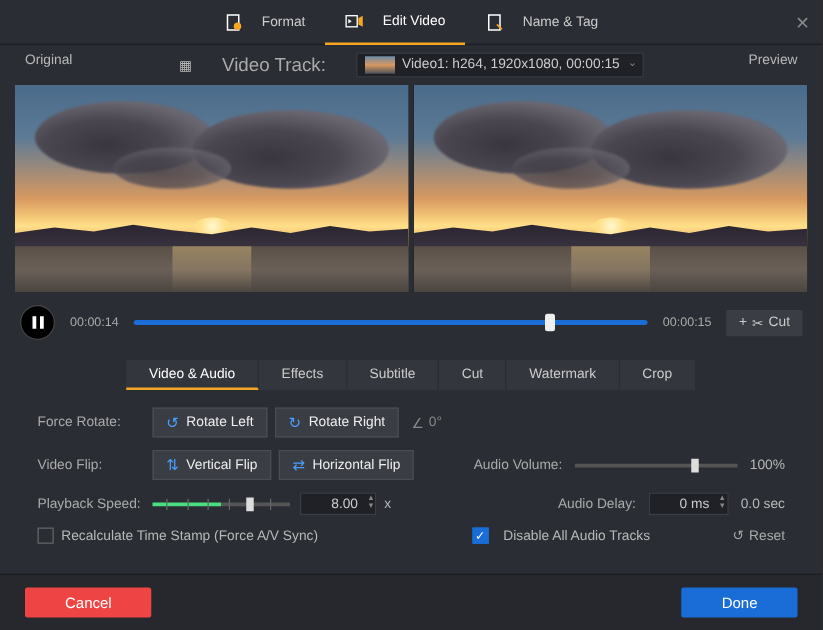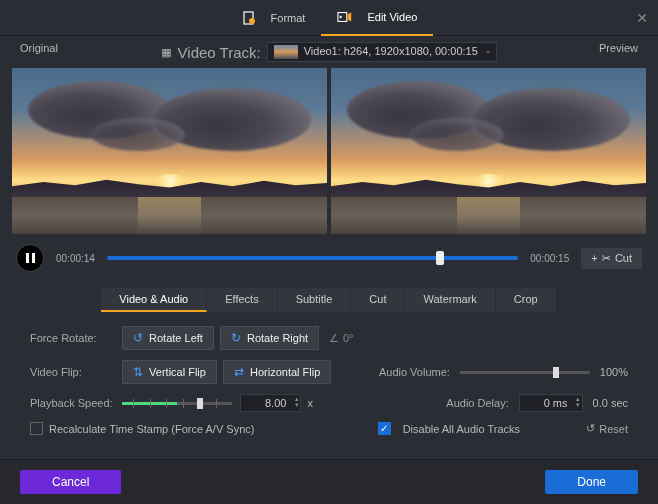--- a/index.html
+++ b/index.html
@@ -2,21 +2,21 @@
 <html><head>
 <meta charset="utf-8">
 <style>
 * { margin: 0; padding: 0; box-sizing: border-box; font-family: "Segoe UI", Arial, sans-serif; }
 body { background: #2a2d33; color: #b8b8b8; font-size: 11px; width: 658px; height: 504px; overflow: hidden; position: relative; }
 .topbar { display: flex; justify-content: center; align-items: center; height: 36px; border-bottom: 1px solid #1a1c20; position: relative; }
 .close-x { position: absolute; right: 10px; top: 10px; color: #888; cursor: pointer; font-size: 14px; }
 .top-tab { display: flex; align-items: center; gap: 14px; padding: 8px 16px; color: #ccc; cursor: pointer; height: 36px; }
 .top-tab.active { border-bottom: 2px solid #f5a623; color: #fff; }
 .top-tab .ico { width: 16px; height: 16px; display: flex; align-items: center; justify-content: center; }
-.track-row { display: flex; justify-content: center; align-items: center; gap: 6px; padding: 6px 0; position: relative; }
+.track-row { display: flex; justify-content: center; align-items: center; gap: 24px; padding: 6px 0; position: relative; }
 .track-label { color: #aaa; font-size: 15px; }
 .track-select { background: #1f2126; border: 1px solid #3a3d44; color: #ccc; padding: 2px 18px 2px 6px; font-size: 11px; position: relative; display: flex; align-items: flex-start; gap: 6px; cursor: pointer; }
 .track-select .chev { position: absolute; right: 4px; font-size: 9px; color: #888; }
 .orig-label { position: absolute; left: 20px; top: 6px; }
 .prev-label { position: absolute; right: 20px; top: 6px; padding-left: 36px; }
 .previews { display: flex; gap: 4px; padding: 0 12px; }
 .preview-pane { flex: 1; height: 166px; background: #000; position: relative; overflow: hidden; }
 .sky { position: absolute; inset: 0; background: linear-gradient(to bottom, #4a6b8a 0%, #5c7a96 25%, #d89960 55%, #f5c978 64%, #ffdf8a 68%, #f5c978 72%, #c27840 78%, #3a4048 78%, #4a5058 100%); }
 .sun { position: absolute; left: 50%; top: 64%; width: 30px; height: 14px; background: radial-gradient(circle, #fff8d0 0%, #ffe08a 60%, transparent 100%); transform: translateX(-50%); border-radius: 50%; }
 .mtn { position: absolute; left: 0; right: 0; top: 66%; height: 22px; background: linear-gradient(to bottom, #2a2430 0%, #3a3440 100%); clip-path: polygon(0 40%, 10% 20%, 20% 35%, 30% 10%, 40% 30%, 50% 45%, 60% 20%, 70% 40%, 80% 15%, 90% 35%, 100% 25%, 100% 100%, 0 100%); }
@@ -48,21 +48,21 @@
 .slider-thumb { position: absolute; top: -4px; width: 6px; height: 11px; background: #ddd; }
 .speed-slider { width: 110px; height: 3px; background: linear-gradient(to right, #4ade80 0%, #4ade80 50%, #555 50%, #555 100%); position: relative; }
 .speed-slider .tick { position: absolute; top: -3px; width: 1px; height: 9px; background: #666; }
 .spin { background: #1f2126; border: 1px solid #3a3d44; color: #ccc; padding: 2px 14px 2px 24px; font-size: 11px; position: relative; display: inline-block; }
 .spin .ud { position: absolute; right: 2px; top: 1px; font-size: 7px; color: #888; line-height: 6px; }
 .checkbox { width: 13px; height: 13px; border: 1px solid #666; background: #2a2d33; display: inline-flex; align-items: center; justify-content: center; margin-right: 6px; cursor: pointer; }
 .checkbox.checked { background: #1a6dd6; border-color: #1a6dd6; color: #fff; font-size: 10px; }
 .reset { margin-left: auto; color: #aaa; cursor: pointer; display: flex; align-items: center; gap: 4px; }
 .footer { position: absolute; bottom: 0; left: 0; right: 0; border-top: 1px solid #1a1c20; padding: 10px 20px; display: flex; justify-content: space-between; background: #26282e; }
 .fb { padding: 5px 32px; font-size: 12px; cursor: pointer; color: #fff; border-radius: 2px; }
-.fb.cancel { background: #6d28d9; }
+.fb.cancel { background: #ef4444; }
 .fb.done { background: #1a6dd6; }
 .thumb-mini { width: 24px; height: 14px; background: linear-gradient(to bottom, #6a8aa6 0%, #d89960 50%, #4a5058 100%); }
 </style>
 </head>
 <body>
 
 <div class="topbar">
   <div class="top-tab">
     <span class="ico">
         <svg width="16" height="16" viewBox="0 0 16 16">
@@ -74,20 +74,29 @@
   </div>
   <div class="top-tab active">
     <span class="ico">
         <svg width="18" height="16" viewBox="0 0 18 16">
           <rect x="1" y="3" width="10" height="10" fill="none" stroke="#fff" stroke-width="1.2"></rect>
           <path d="M3 6l3 2-3 2z" fill="#fff"></path>
           <path d="M12 5l4-2v10l-4-2" fill="#f5a623"></path>
         </svg>
       </span>
     <span>Edit Video</span>
+  </div>
+  <div class="top-tab">
+    <span class="ico">
+        <svg width="16" height="16" viewBox="0 0 16 16">
+          <rect x="3" y="2" width="9" height="12" fill="none" stroke="#fff" stroke-width="1.2"></rect>
+          <path d="M10 9l4 4-1 1-4-4z" fill="#f5a623"></path>
+        </svg>
+      </span>
+    <span>Name &amp; Tag</span>
   </div>
   <span class="close-x">✕</span>
 </div>
 
 <div class="track-row">
   <span class="orig-label">Original</span>
   <span>▦</span>
   <span class="track-label">Video Track:</span>
   <div class="track-select">
     <span class="thumb-mini"></span>

